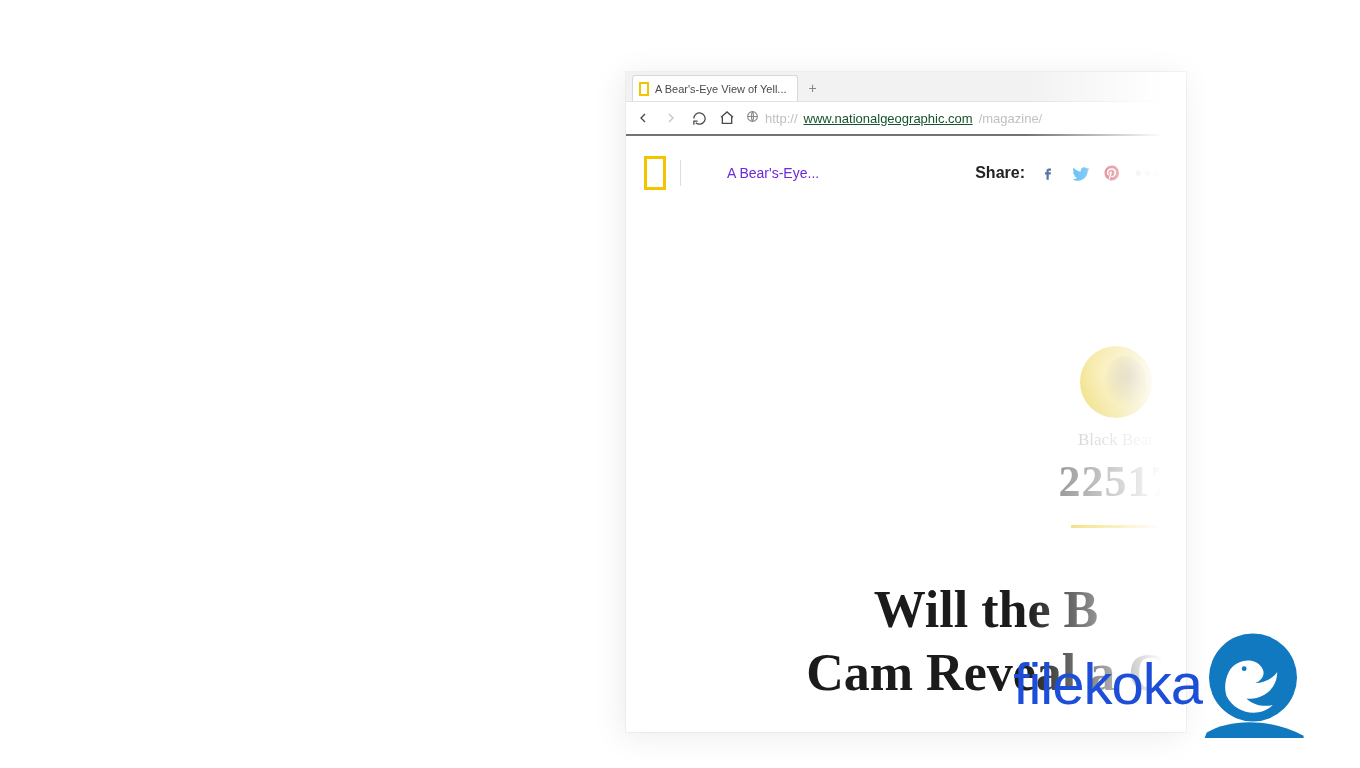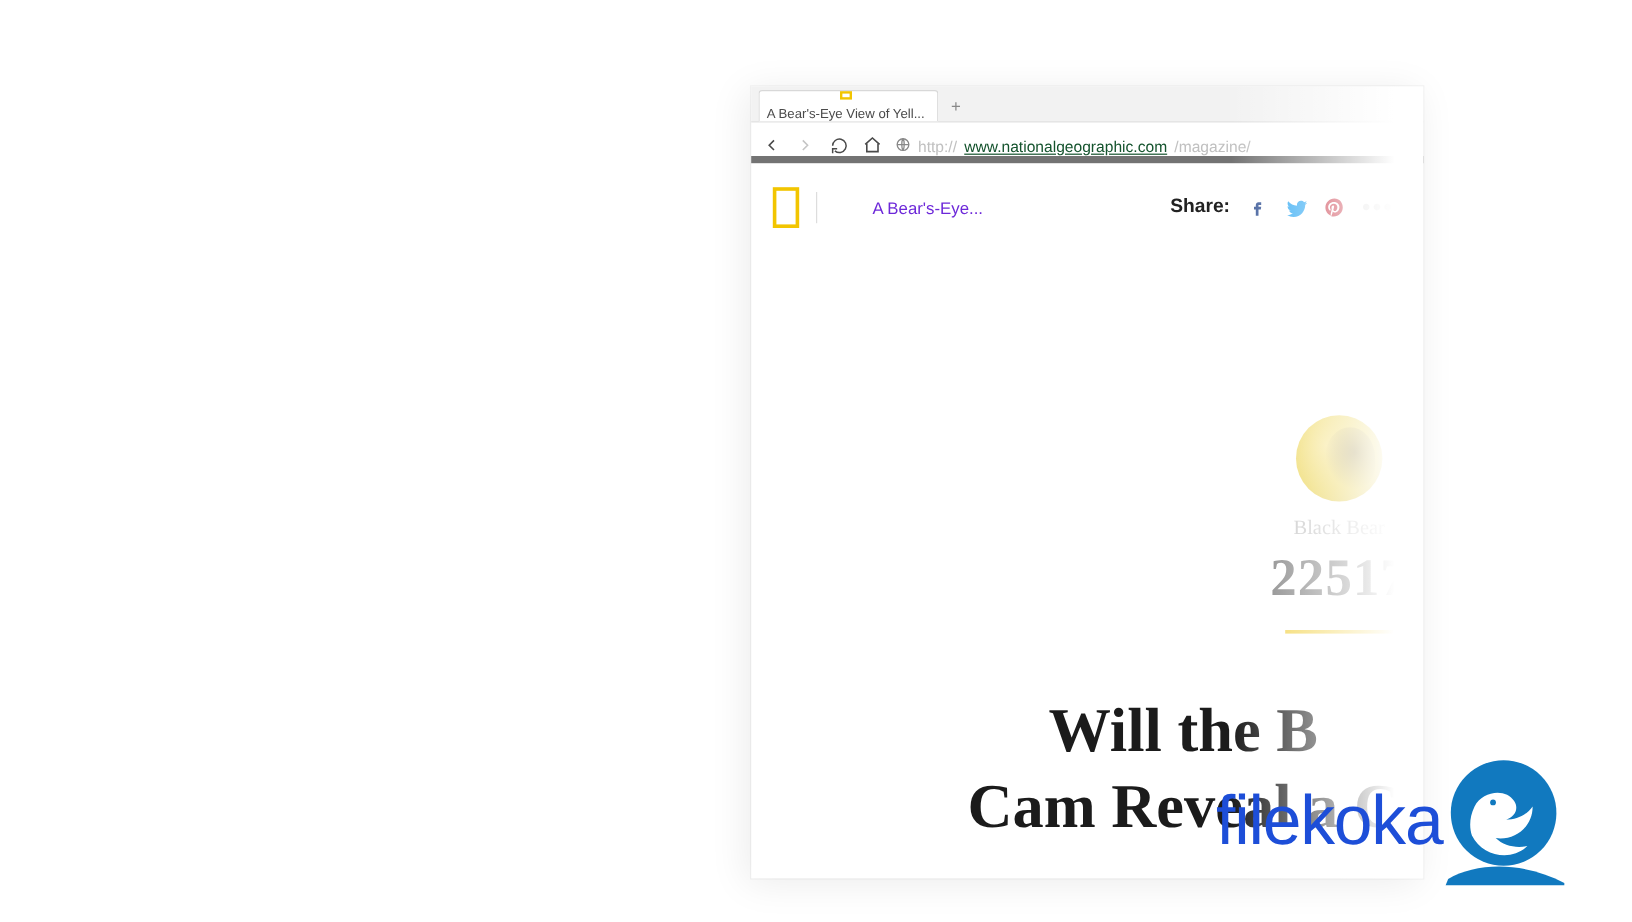--- a/index.html
+++ b/index.html
@@ -57,21 +57,20 @@
     border: 1px solid #d8d8d8;
     border-bottom: none;
     height: 26px;
     display: flex;
     align-items: center;
     padding: 0 10px 0 6px;
     font-size: 11px;
     color: #4a4a4a;
     border-radius: 3px 3px 0 0;
     gap: 6px;
-    flex-direction: column;
   }
   .tab-favicon {
     width: 10px;
     height: 14px;
     border: 2px solid #f2c500;
     display: inline-block;
   }
   .new-tab {
     width: 22px;
     height: 20px;
@@ -79,24 +78,24 @@
     align-items: center;
     justify-content: center;
     color: #888;
     font-size: 14px;
     margin-left: 4px;
     margin-bottom: 3px;
   }
   .nav-bar {
     height: 34px;
     display: flex;
-    align-items: flex-end;
+    align-items: center;
     padding: 0 8px;
     gap: 10px;
-    border-bottom: 6px solid #737373;
+    border-bottom: 2px solid #737373;
   }
   .nav-icon {
     color: #4a4a4a;
     display: flex;
     align-items: center;
     justify-content: center;
     width: 18px;
     height: 18px;
   }
   .nav-icon.disabled { color: #c5c5c5; }

